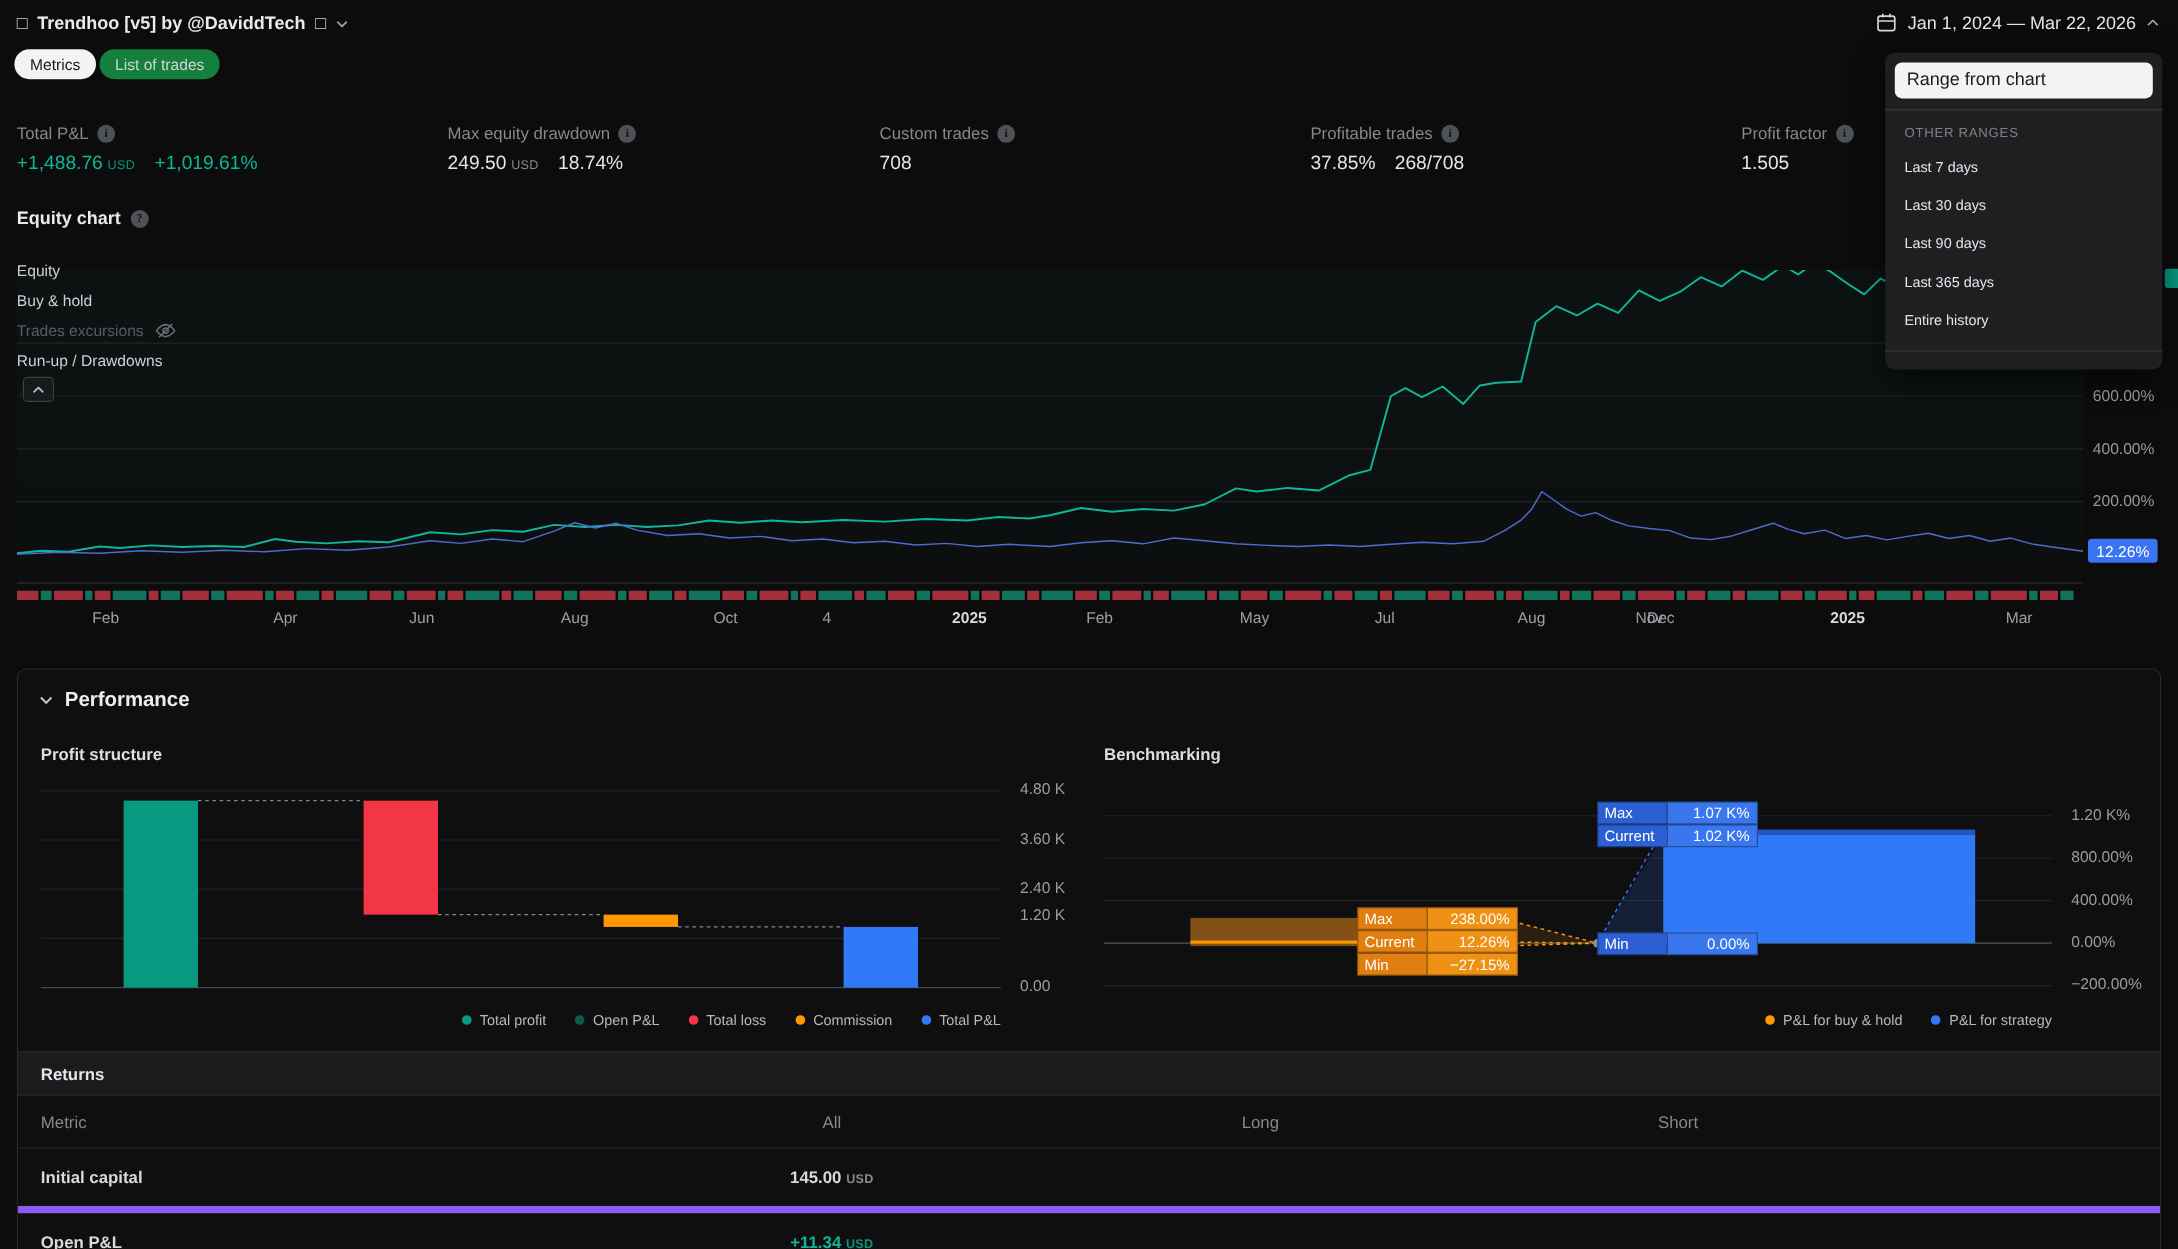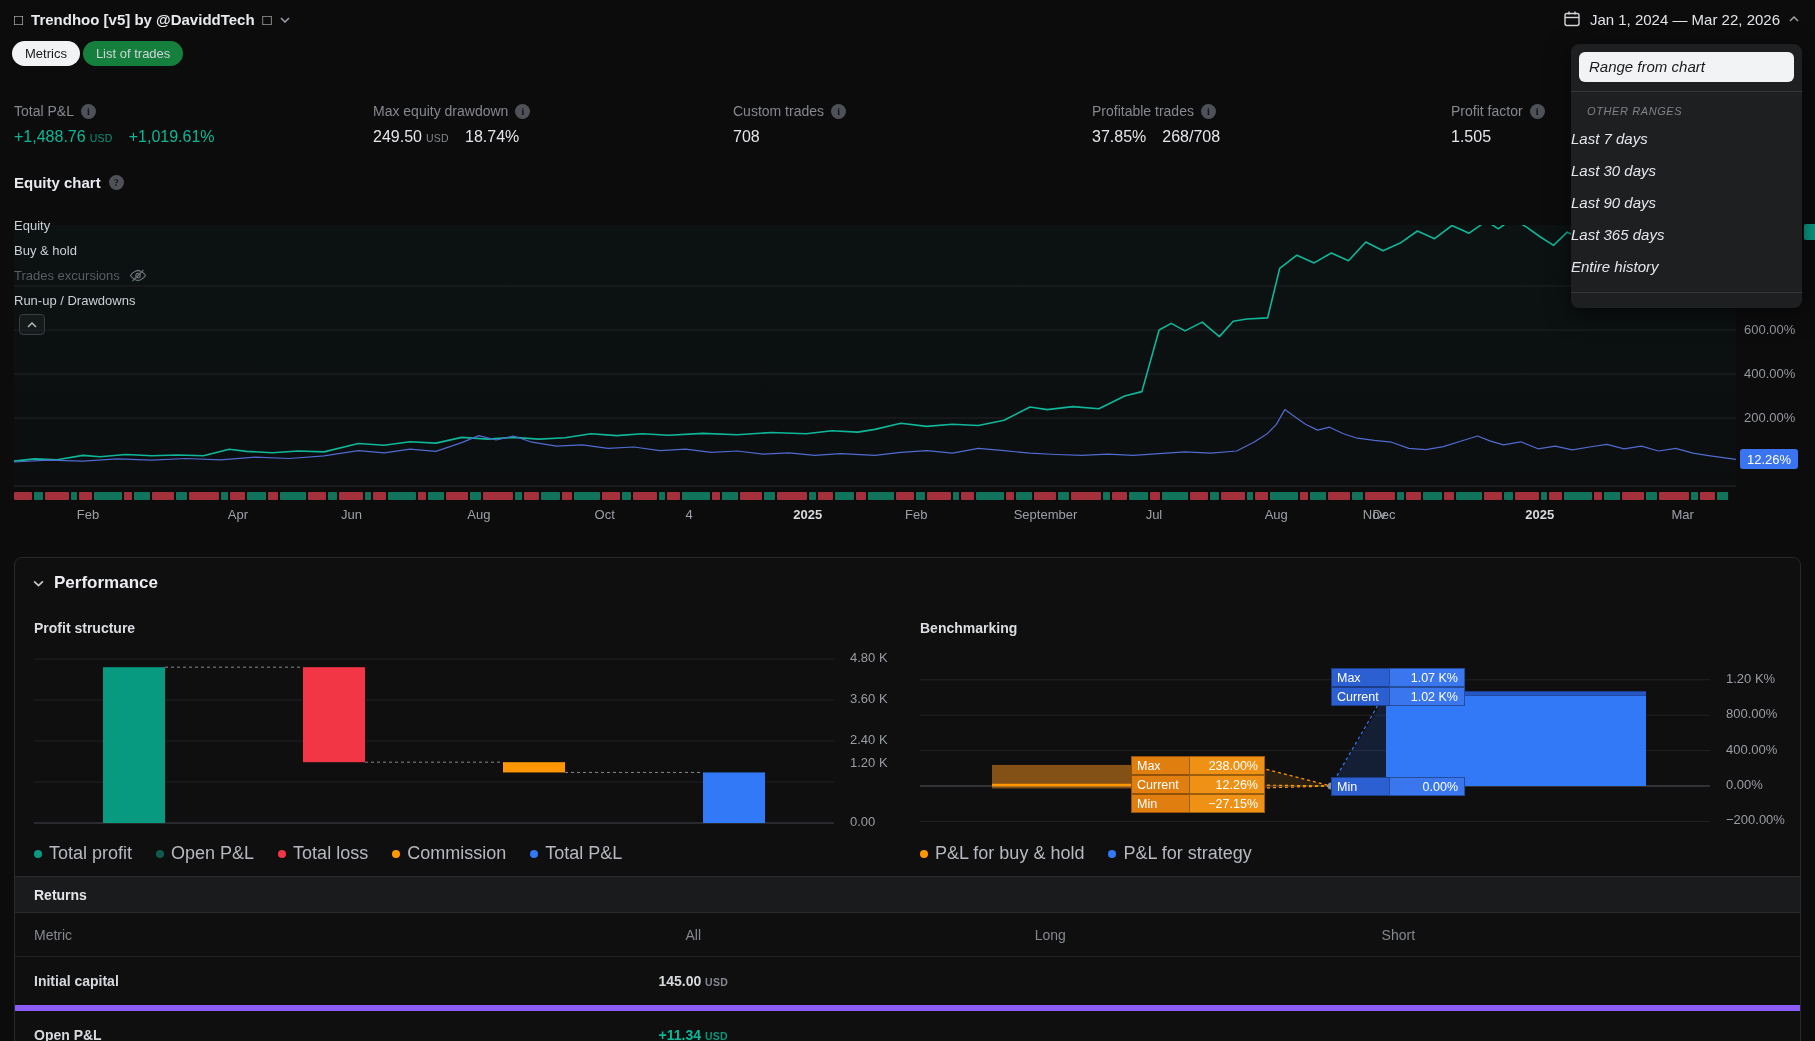--- a/index.html
+++ b/index.html
@@ -47,38 +47,38 @@
   #equity-yaxis .ytick{position:absolute;left:1744px;font-size:13px;color:#96999f;}
   #yaxis-badge{left:1740px;width:58px;height:20px;background:#3b74f0;border-radius:3px;
     color:#fff;font-size:13px;display:flex;align-items:center;justify-content:center;}
   #equity-sliver{left:1804px;top:224px;width:11px;height:16px;background:#089981;border-radius:2px 0 0 2px;}
   #trade-strip{left:14px;top:492px;width:1714px;height:8px;display:flex;gap:2px;overflow:hidden;}
   #trade-strip span{height:8px;flex:0 0 auto;border-radius:1px;}
   #equity-xaxis .xtick{position:absolute;top:507px;font-size:13px;color:#9ca0a6;transform:translateX(-50%);}
   #equity-xaxis .xtick.bold{color:#d8dade;font-weight:bold;}
   
   .menu{left:1571px;top:44px;width:231px;background:#1e1f21;border-radius:8px;z-index:30;
-    box-shadow:0 6px 24px rgba(0,0,0,.55);padding:8px 0 6px 0;font-style:italic;}
+    box-shadow:0 6px 24px rgba(0,0,0,.55);padding:8px 0 6px 0;}
   .menu .sel{margin:0 8px;height:30px;line-height:30px;background:#f2f3f5;color:#1a1b1d;
     border-radius:6px;padding:0 10px;font-size:15px;cursor:pointer;}
   .menu hr{border:none;border-top:1px solid #36373a;margin:9px 0;}
   .menu .sect{padding:4px 16px 6px 16px;font-size:11px;letter-spacing:.6px;color:#808287;}
-  .menu .item{height:32px;line-height:32px;padding:0 0;font-size:15px;color:#e4e6ea;cursor:pointer;}
+  .menu .item{height:32px;line-height:32px;padding:0 16px;font-size:12px;color:#e4e6ea;cursor:pointer;}
   .menu .custom{display:flex;align-items:center;gap:10px;height:34px;padding:0 14px;
     font-size:15px;color:#e4e6ea;cursor:pointer;}
   
   .card{left:14px;top:557px;width:1787px;height:520px;background:#0f0f10;
     border:1px solid #2a2a2c;border-radius:8px;box-sizing:border-box;}
   .perf-head{position:absolute;left:18px;top:15px;display:flex;align-items:center;gap:10px;
     font-size:17px;font-weight:bold;color:#eceef1;cursor:pointer;}
   .sub-title{position:absolute;top:62px;font-size:14px;font-weight:bold;color:#dcdee2;}
   .plot-wrap{position:absolute;top:95px;height:178px;}
   .plot-wrap .ylab{position:absolute;font-size:13px;color:#9a9da3;}
-  .legend-row{position:absolute;top:285px;display:flex;justify-content:flex-start;gap:24px;
-    font-size:18px;color:#b6b9bf;}
+  .legend-row{position:absolute;top:285px;display:flex;justify-content:flex-end;gap:24px;
+    font-size:12px;color:#b6b9bf;}
   .legend-row .li{display:flex;align-items:center;gap:7px;}
   .dot{width:8px;height:8px;border-radius:50%;display:inline-block;}
   
   .vt{position:absolute;font-size:12.5px;color:#fff;z-index:5;}
   .vt .row{display:flex;height:19px;line-height:19px;}
   .vt .k{width:47px;padding:0 5px;border:1px solid rgba(0,0,0,.35);border-right:none;}
   .vt .v{width:62px;padding:0 6px;text-align:right;border:1px solid rgba(0,0,0,.35);}
   .vt.orange .k{background:#e07f10;}
   .vt.orange .v{background:#ef9114;}
   .vt.blue .k{background:#2c5fd2;}
@@ -328,21 +328,21 @@
   </div>
 <div id="equity-xaxis">
     <div class="xtick" style="left: 88.046px;">Feb</div>
     <div class="xtick" style="left: 237.86px;">Apr</div>
     <div class="xtick" style="left: 351.512px;">Jun</div>
     <div class="xtick" style="left: 478.94px;">Aug</div>
     <div class="xtick" style="left: 604.646px;">Oct</div>
     <div class="xtick" style="left: 689.024px;">4</div>
     <div class="xtick bold" style="left: 807.842px;">2025</div>
     <div class="xtick" style="left: 916.328px;">Feb</div>
-    <div class="xtick" style="left: 1045.48px;">September</div>
+    <div class="xtick" style="left: 1045.48px;">May</div>
     <div class="xtick" style="left: 1153.96px;">Jul</div>
     <div class="xtick" style="left: 1276.23px;">Aug</div>
     <div class="xtick" style="left: 1374.38px;">Nov</div>
     <div class="xtick" style="left: 1384px;">Dec</div>
     <div class="xtick bold" style="left: 1539.69px;">2025</div>
     <div class="xtick" style="left: 1682.62px;">Mar</div>
   </div>
 
 <div class="abs menu">
   <div class="sel">Range from chart</div>

